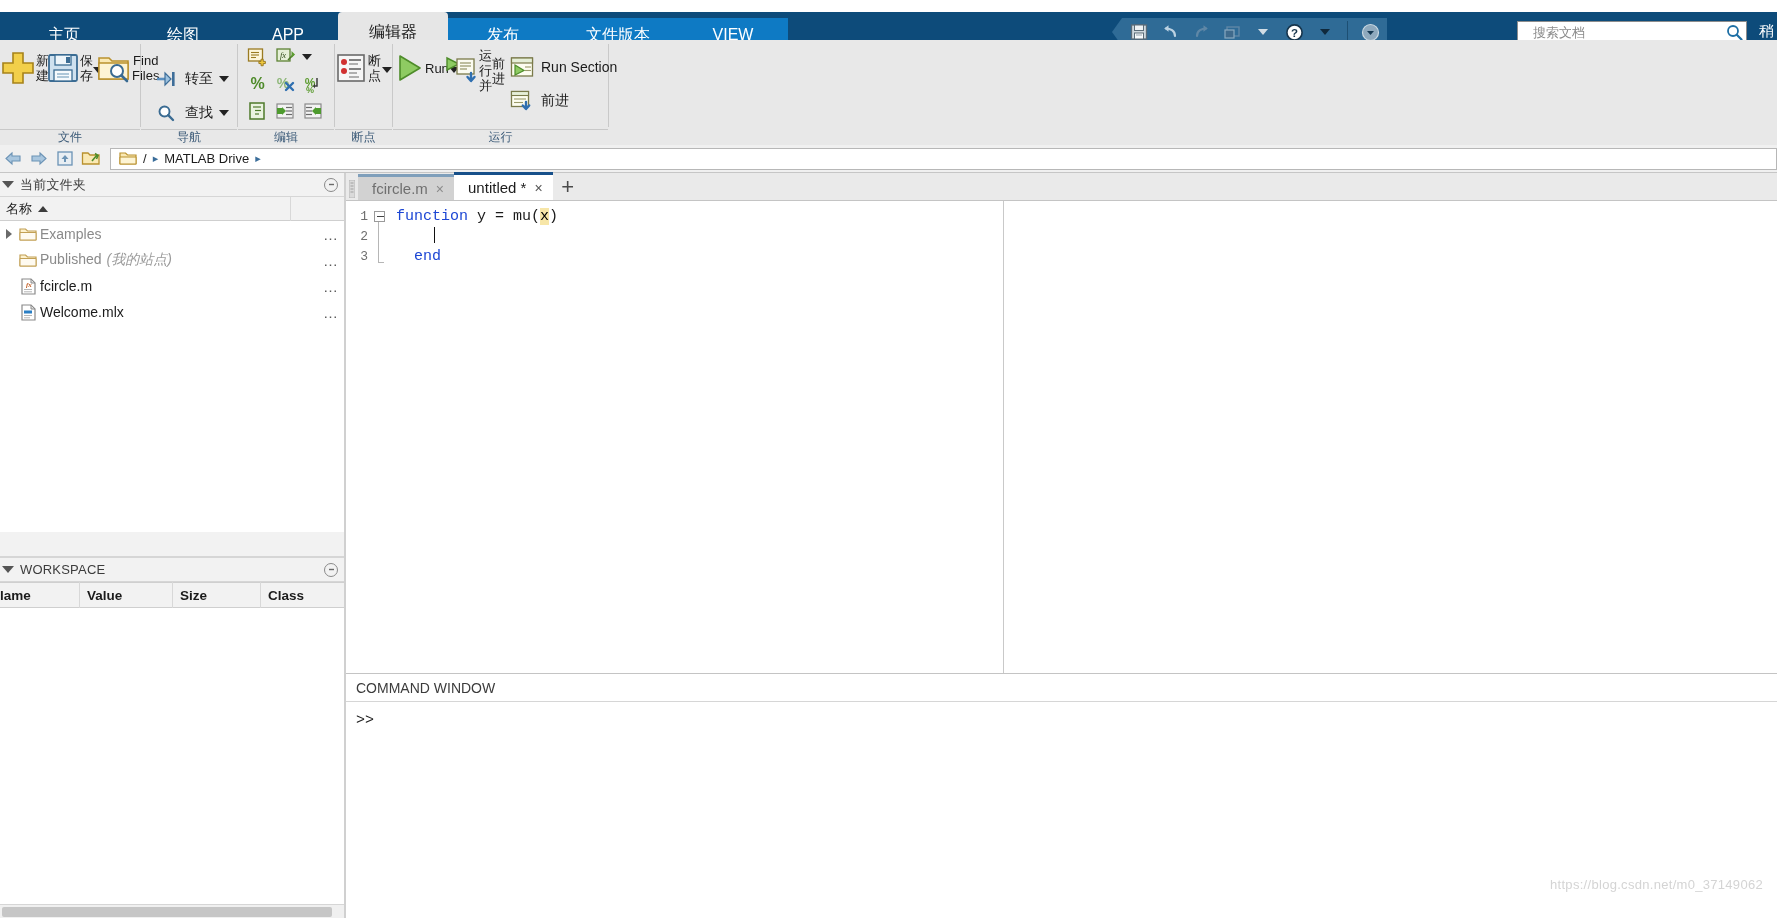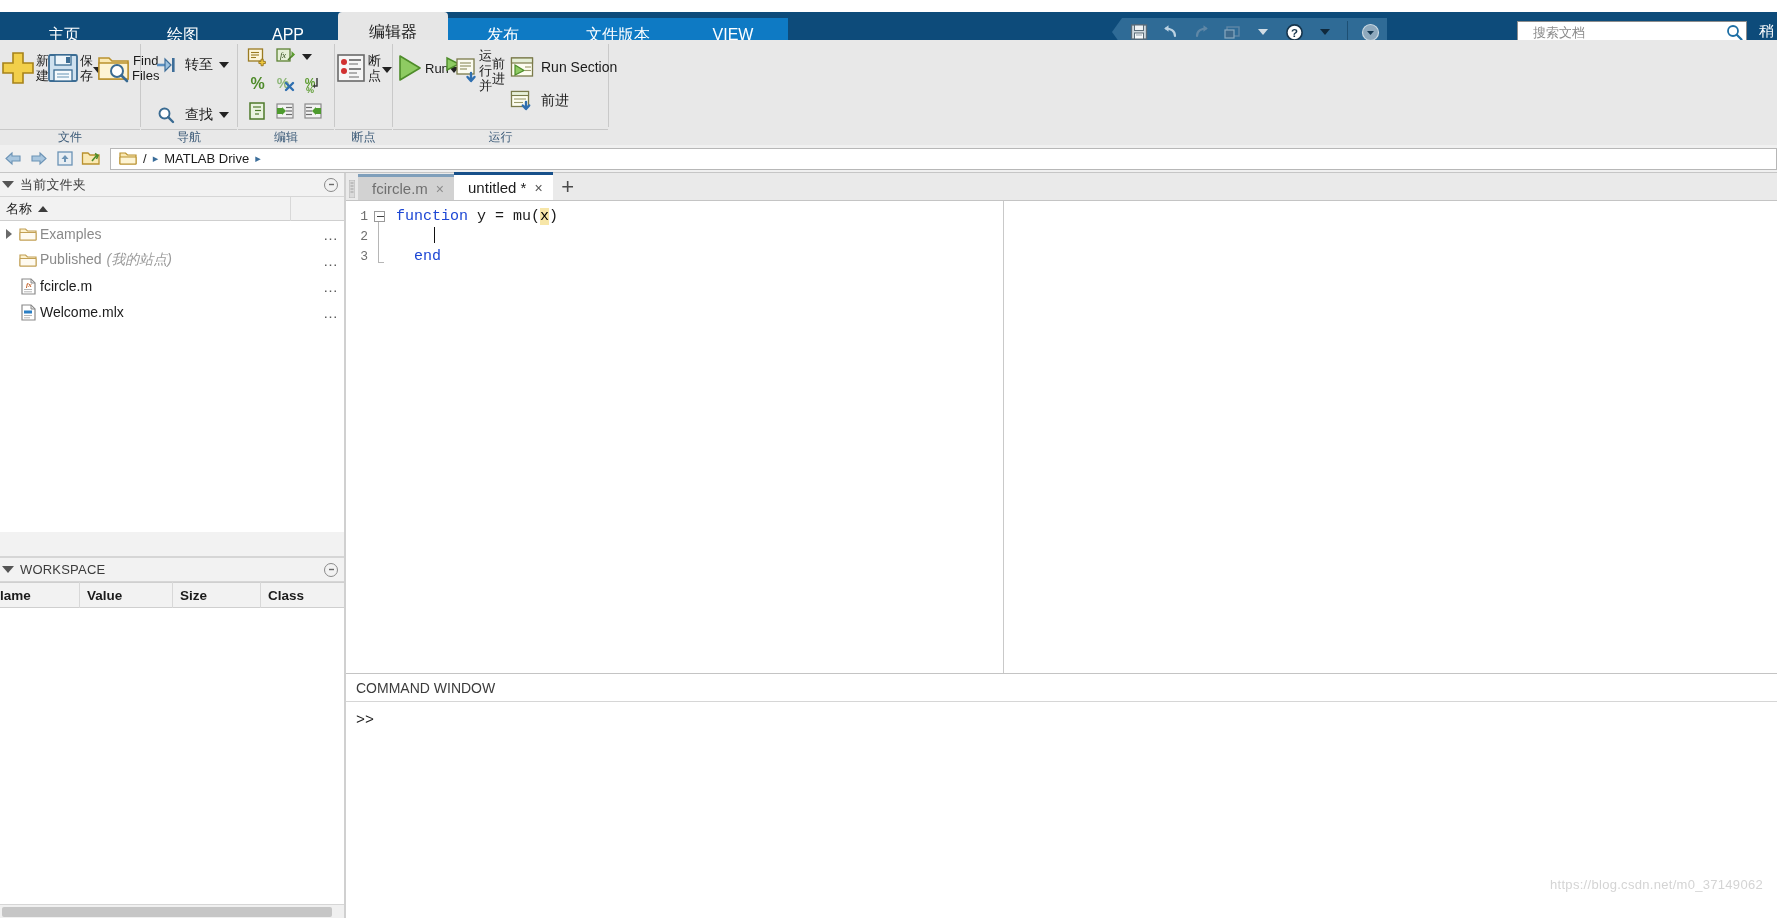--- a/index.html
+++ b/index.html
@@ -357,21 +357,21 @@
           </svg>
         </div>
         <div class="biglbl">Find Files</div>
       </div>
     </div>
     <div class="rgroup-label">文件</div>
   </div>
   <div class="rsep"></div>
 
   <div class="rgroup" style="width:96px">
-    <div class="rgroup-body" style="flex-direction:column;padding-left:8px;padding-top:12px;gap:24px">
+    <div class="rgroup-body" style="flex-direction:column;padding-left:8px;padding-top:26px;gap:8px">
       <div class="medbtn">
         <span class="iconcell">
           <svg width="20" height="18" viewBox="0 0 20 18">
             <path d="M1 9 H12" stroke="#5a8fc0" stroke-width="2.6"></path>
             <path d="M9 3 L15 9 L9 15 Z" fill="#9cc2e0" stroke="#3e6e99" stroke-width="1.2"></path>
             <rect x="16" y="2" width="2.6" height="14" fill="#3e6e99"></rect>
           </svg>
         </span>
         <span class="mlbl">转至</span>
         <span class="smallcaret"></span>

